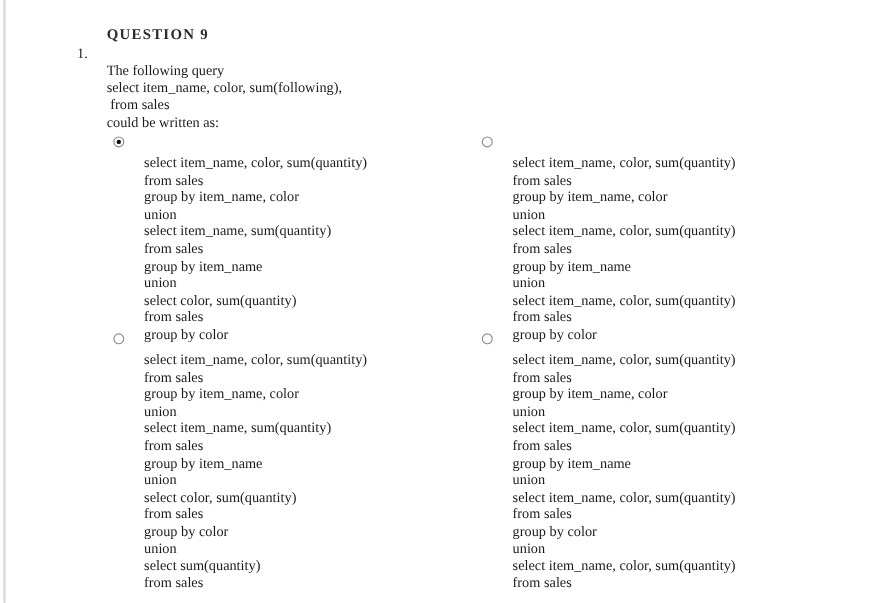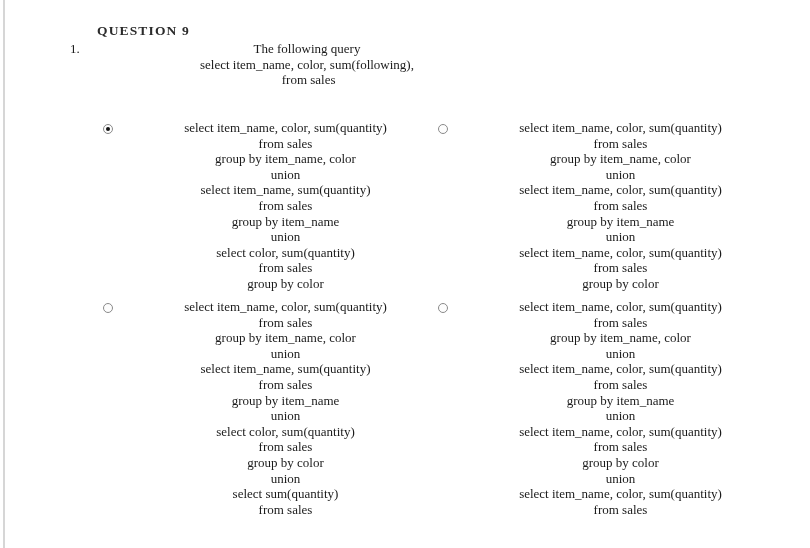--- a/index.html
+++ b/index.html
@@ -24,21 +24,20 @@
     width: 2px;
     height: 548px;
     background: #d6d6d6;
   }
   .page {
     position: absolute;
     left: 0;
     top: 0;
     width: 810px;
     height: 548px;
-    text-align: center;
   }
   .question-header {
     position: absolute;
     left: 97px;
     top: 23px;
     font-size: 13.5px;
     font-weight: bold;
     letter-spacing: 1.15px;
     color: #2b2b2b;
     white-space: nowrap;
@@ -46,21 +45,21 @@
   .q-number {
     position: absolute;
     left: 70px;
     top: 41px;
     font-size: 13px;
     color: #1a1a1a;
   }
   .stem {
     position: absolute;
     left: 97px;
-    top: 41px;
+    top: 56px;
     width: 420px;
     font-size: 13px;
     line-height: 15.6px;
     white-space: pre;
   }
   .stem .stem-line { display: block; }
 
   .choices {
     position: absolute;
     left: 0;
@@ -99,35 +98,36 @@
     height: 4px;
     border-radius: 50%;
     background: #121212;
   }
   .choice-text {
     margin-left: 31px;
     font-size: 13px;
     line-height: 15.6px;
     white-space: pre;
     display: block;
+    margin-top: 20px;
   }
   .choice-text .sql-line { display: block; }
 </style>
 </head>
 <body>
 
 <div class="page">
 
   <div class="page-edge-rule"></div>
 
   <div class="question-header">QUESTION 9</div>
 
   <div class="q-number">1.</div>
 
-  <div class="stem"><span class="sstem-line stem-line">The following query</span><span class="sstem-line stem-line">select item_name, color, sum(following),</span><span class="sstem-line stem-line"> from sales</span></div>
+  <div class="stem"><span class="sstem-line stem-line">The following query</span><span class="sstem-line stem-line">select item_name, color, sum(following),</span><span class="sstem-line stem-line"> from sales</span><span class="sstem-line stem-line">could be written as:</span></div>
 
   <div class="choices">
     <div class="choice-col left">
         <div class="choice" style="position: absolute; left: 0px; top: 0px; width: 340px;">
           <span class="radio checked"></span>
           <span class="choice-text"><span class="sql-line">select item_name, color, sum(quantity)</span><span class="sql-line">from sales</span><span class="sql-line">group by item_name, color</span><span class="sql-line">union</span><span class="sql-line">select item_name, sum(quantity)</span><span class="sql-line">from sales</span><span class="sql-line">group by item_name</span><span class="sql-line">union</span><span class="sql-line">select color, sum(quantity)</span><span class="sql-line">from sales</span><span class="sql-line">group by color</span></span>
         </div>
         <div class="choice" style="position: absolute; left: 0px; top: 179.1px; width: 340px;">
           <span class="radio"></span>
           <span class="choice-text"><span class="sql-line">select item_name, color, sum(quantity)</span><span class="sql-line">from sales</span><span class="sql-line">group by item_name, color</span><span class="sql-line">union</span><span class="sql-line">select item_name, sum(quantity)</span><span class="sql-line">from sales</span><span class="sql-line">group by item_name</span><span class="sql-line">union</span><span class="sql-line">select color, sum(quantity)</span><span class="sql-line">from sales</span><span class="sql-line">group by color</span><span class="sql-line">union</span><span class="sql-line">select sum(quantity)</span><span class="sql-line">from sales</span></span>

